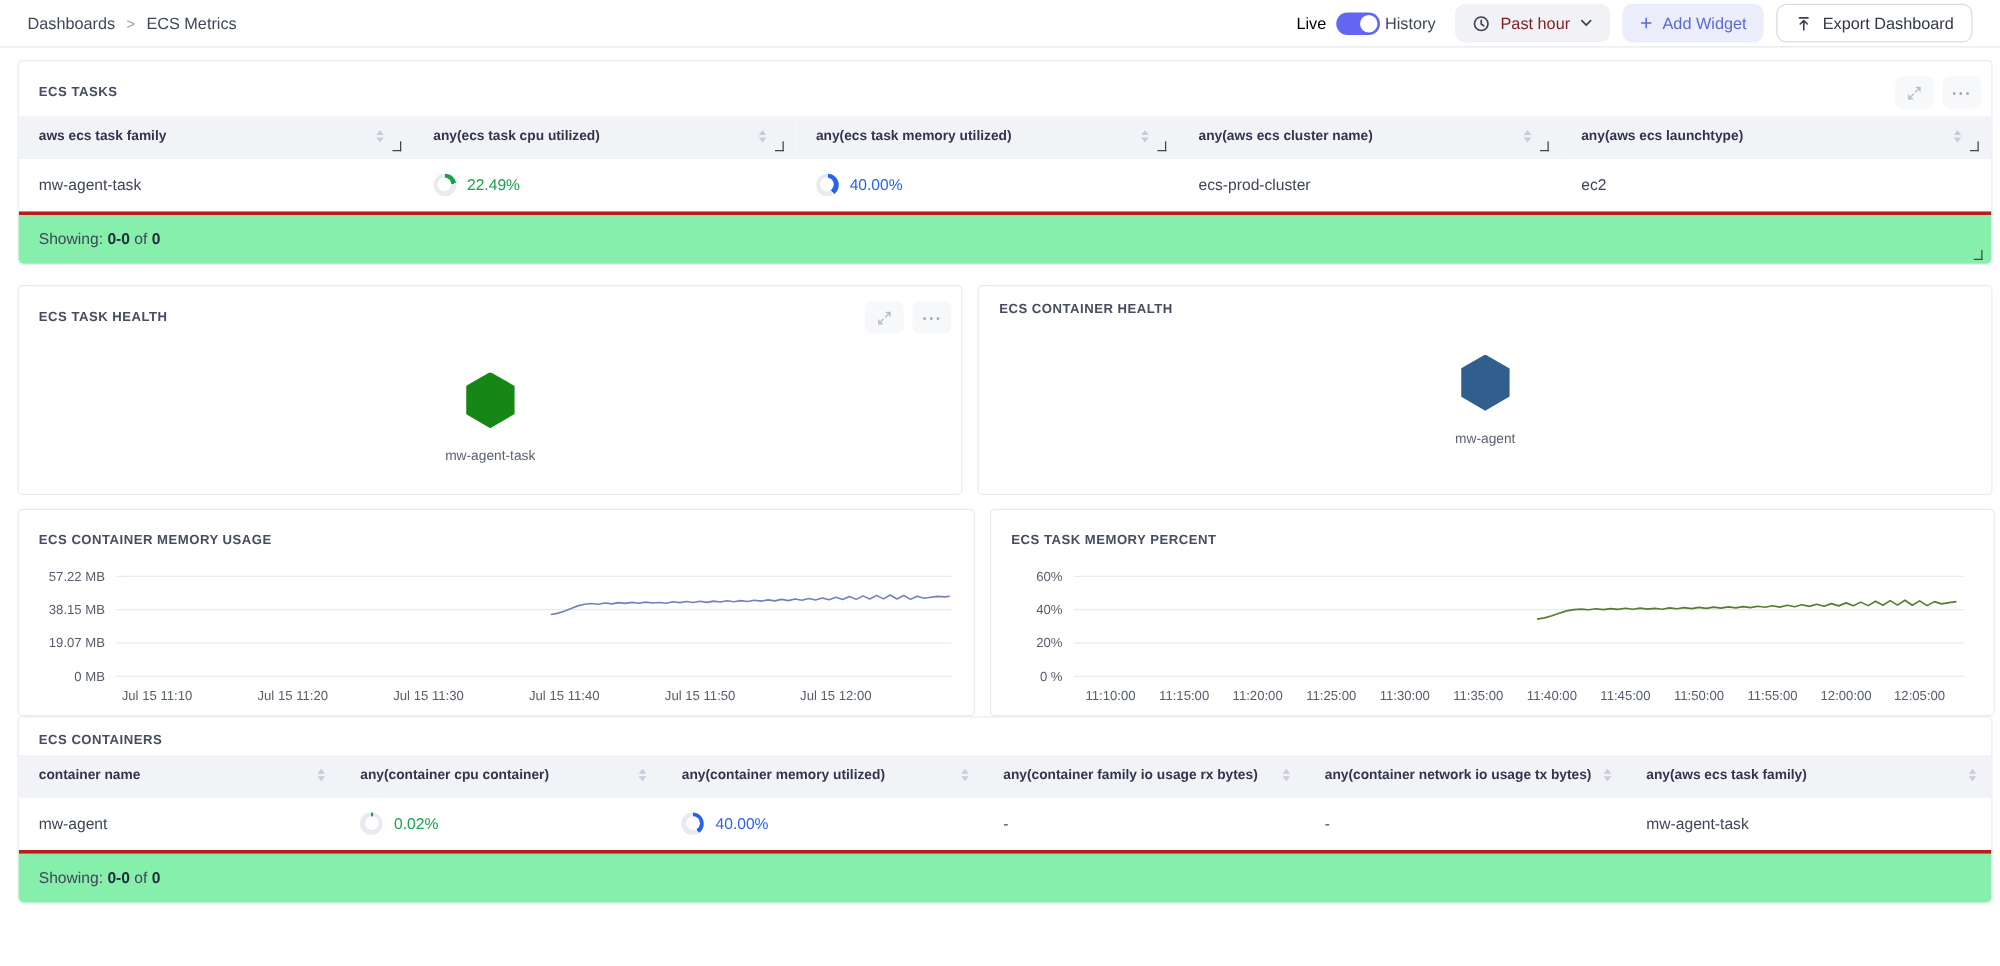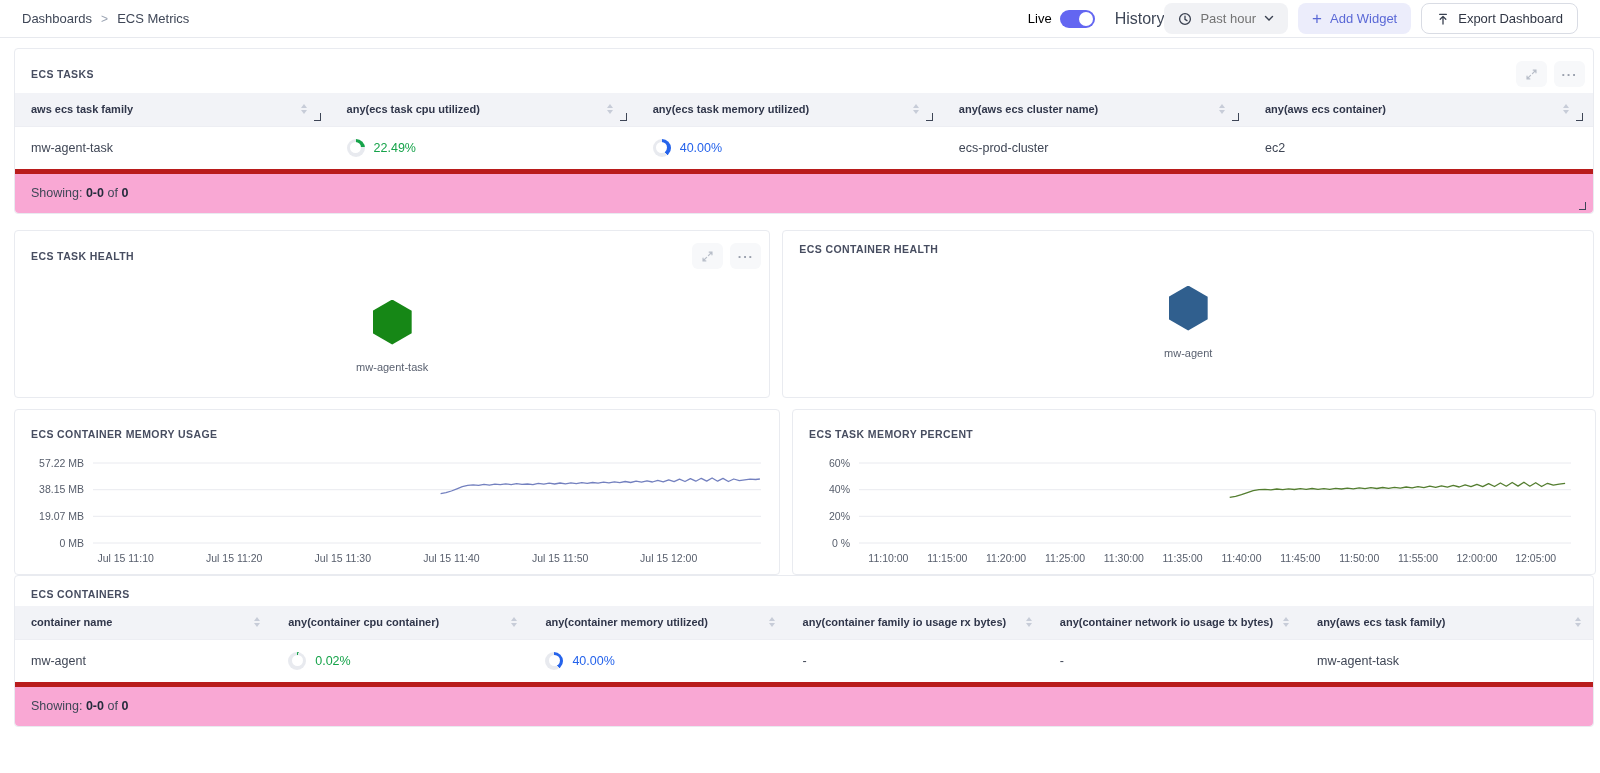--- a/index.html
+++ b/index.html
@@ -6,27 +6,27 @@
   html,body { width:1600px; height:773px; background:#fff; font-family:"Liberation Sans",sans-serif; color:#3c4257; }
 
   
   .topbar { height:38px; display:flex; align-items:center; justify-content:space-between;
             padding:0 22px; border-bottom:1px solid #e7e9ee; }
   .crumbs { display:flex; align-items:center; gap:9px; font-size:13px; color:#3f4757; }
   .crumb { cursor:pointer; }
   .crumb-sep { color:#9aa3b2; font-size:12px; }
   .tb-right { display:flex; align-items:center; }
   .live-lbl { color:#000000; font-size:13px; margin-right:8px; }
-  .hist-lbl { color:#3f4757; font-size:16px; margin-left:20px; }
+  .hist-lbl { color:#3f4757; font-size:13px; margin-left:4px; }
   .toggle { width:35px; height:18px; border-radius:10px; background:#6366f1; position:relative; cursor:pointer; }
   .toggle::after { content:""; position:absolute; right:2px; top:2px; width:14px; height:14px; border-radius:50%; background:#fff; }
   .btn { display:inline-flex; align-items:center; gap:8px; height:31px; padding:0 14px;
          border-radius:8px; font-size:13px; cursor:pointer; border:none; background:none; white-space:nowrap;
          font-family:"Liberation Sans",sans-serif; }
-  .btn-time { background:#f1f2f5; color:#737373; }
+  .btn-time { background:#f1f2f5; color:#7f1d1d; margin-left:16px; }
   .btn-add  { background:#ecedfb; color:#5a68d6; margin-left:10px; }
   .btn-export { background:#fff; border:1px solid #d9dce4; color:#303644; margin-left:10px; }
   .plus-glyph { font-size:17px; font-weight:400; line-height:1; }
 
   
   .content { padding:10px 6px 0 14px; }
   .panel { border:1px solid #e9ebf0; border-radius:4px; background:#fff; position:relative; }
   .panel-head { display:flex; align-items:center; justify-content:space-between; padding:12px 8px 6px 16px; }
   .panel-title { font-size:10.5px; font-weight:bold; letter-spacing:.4px; color:#474d60; }
   .head-actions { display:flex; align-items:center; }
@@ -50,21 +50,21 @@
   .sort { display:inline-flex; flex-direction:column; gap:2px; cursor:pointer; padding:2px; }
   .sort i { width:0; height:0; border-left:3.5px solid transparent; border-right:3.5px solid transparent; display:block; }
   .sort .up { border-bottom:4px solid #c7ccd8; }
   .sort .dn { border-top:4px solid #c7ccd8; }
   .corner { width:7px; height:8px; border-right:1.6px solid #3e4556; border-bottom:1.6px solid #3e4556;
             margin-left:5px; transform:translateY(5px); cursor:col-resize; }
   tbody td { font-size:12.5px; color:#3f4655; padding:0 16px; height:43px; border-top:1px solid #edeef3; }
   .cell-flex { display:flex; align-items:center; gap:9px; }
   .gauge { width:18px; height:18px; border-radius:50%; position:relative; flex:0 0 auto; }
   .gauge::after { content:""; position:absolute; inset:3.5px; background:#fff; border-radius:50%; }
-  .table-footer { border-top:5px solid #b91c1c; background:#f9a8d4; padding:12px 16px 13px;
+  .table-footer { border-top:3px solid #b91c1c; background:#86efac; padding:12px 16px 13px;
                   font-size:12.5px; color:#3f4757; border-radius:0 0 4px 4px; }
   .table-footer b { color:#252c3c; }
   .panel-resize { position:absolute; right:7px; bottom:3px; transform:none; }
 
   
   .health-body { height:122px; display:flex; flex-direction:column; align-items:center; justify-content:center; gap:16px; }
   .hex { width:39px; height:45px; clip-path:polygon(50% 0,100% 25%,100% 75%,50% 100%,0 75%,0 25%); cursor:pointer; }
   .hex-label { font-size:11px; color:#5a6170; }
 
   
@@ -178,21 +178,21 @@
                   <span class="sort">
                     <i class="up"></i>
                     <i class="dn"></i>
                   </span>
                   <span class="corner"></span>
                 </span>
               </span>
             </th>
           <th>
               <span class="th-inner">
-                <span>any(aws ecs container)</span>
+                <span>any(aws ecs launchtype)</span>
                 <span class="th-icons">
                   <span class="sort">
                     <i class="up"></i>
                     <i class="dn"></i>
                   </span>
                   <span class="corner"></span>
                 </span>
               </span>
             </th>
         </tr>

